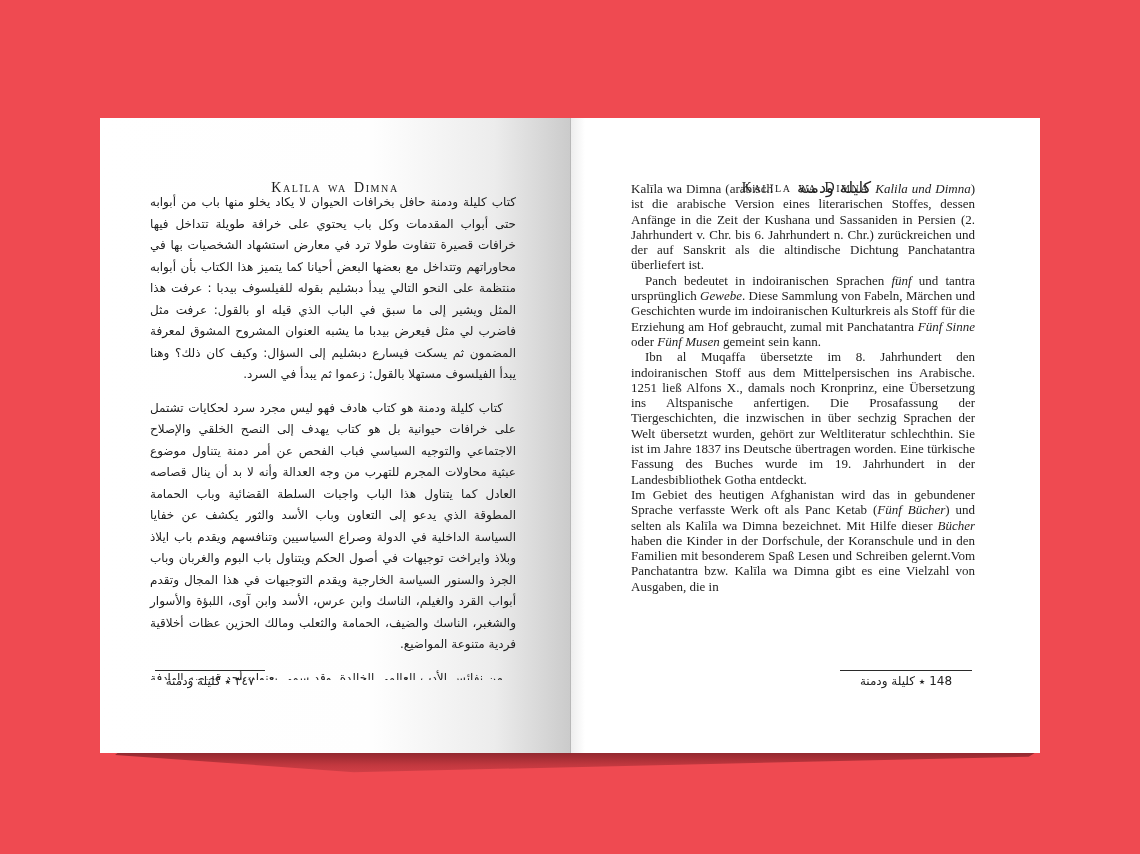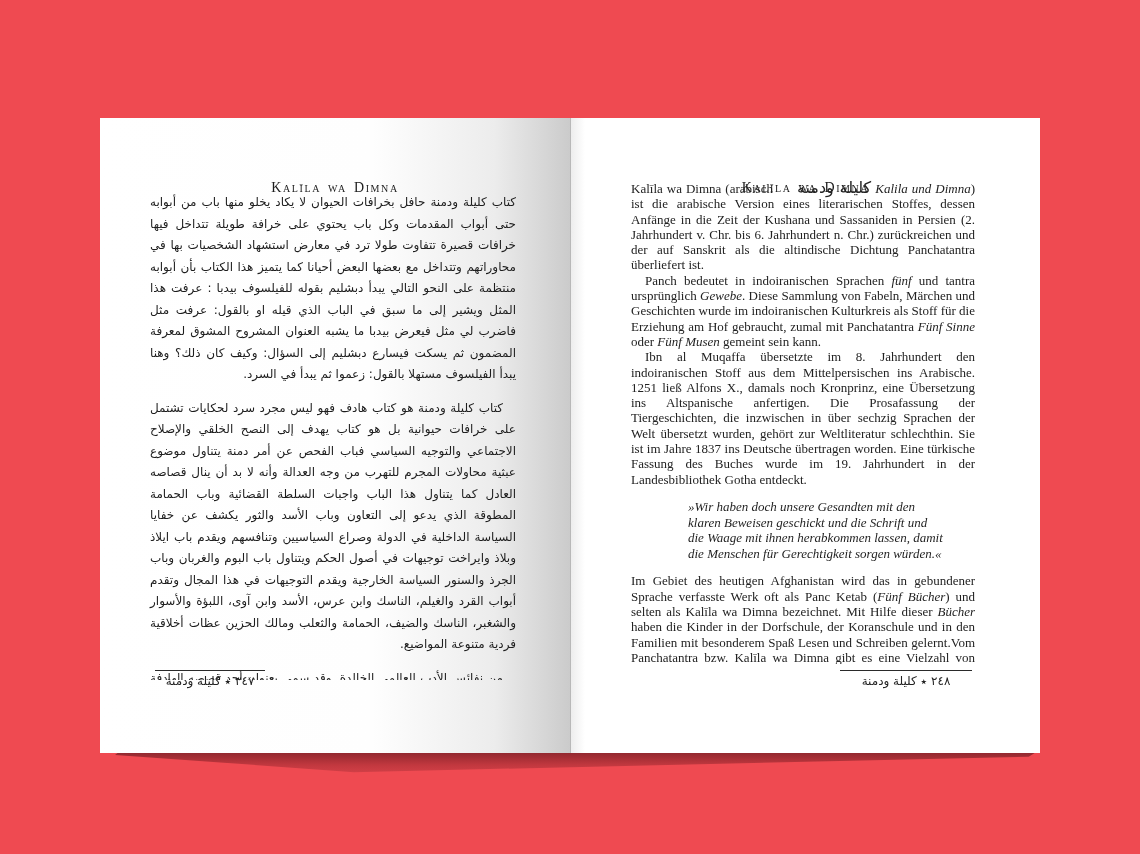--- a/index.html
+++ b/index.html
@@ -83,21 +83,20 @@
   </section>
 
   <section class="page page-right">
     <div class="page-header">Kalīla wa Dimna</div>
     <div class="german-body">
       <div>
           <p><span>Kalīla wa Dimna (arabisch </span><span class="inline-ar" dir="rtl">كليلة ودمنة</span><span> </span><span class="run-italic">Kalila und Dimna</span><span>) ist die arabische Version eines literarischen Stoffes, dessen Anfänge in die Zeit der Kushana und Sassaniden in Persien (2. Jahrhundert v. Chr. bis 6. Jahrhundert n. Chr.) zurückreichen und der auf Sanskrit als die altindische Dichtung Panchatantra überliefert ist.</span></p>
           <p class="indent"><span>Panch bedeutet in indoiranischen Sprachen </span><span class="run-italic">fünf</span><span> und tantra ursprünglich </span><span class="run-italic">Gewebe</span><span>. Diese Sammlung von Fabeln, Märchen und Geschichten wurde im indoiranischen Kulturkreis als Stoff für die Erziehung am Hof gebraucht, zumal mit Panchatantra </span><span class="run-italic">Fünf Sinne</span><span> oder </span><span class="run-italic">Fünf Musen</span><span> gemeint sein kann.</span></p>
           <p class="indent"><span>Ibn al Muqaffa übersetzte im 8. Jahrhundert den indoiranischen Stoff aus dem Mittelpersischen ins Arabische. 1251 ließ Alfons X., damals noch Kronprinz, eine Übersetzung ins Altspanische anfertigen. Die Prosafassung der Tiergeschichten, die inzwischen in über sechzig Sprachen der Welt übersetzt wurden, gehört zur Weltliteratur schlechthin. Sie ist im Jahre 1837 ins Deutsche übertragen worden. Eine türkische Fassung des Buches wurde im 19. Jahrhundert in der Landesbibliothek Gotha entdeckt.</span></p>
         </div>
-      <div class="german-quote">»Wir haben doch unsere Gesandten mit den klaren Beweisen geschickt und die Schrift und die Waage mit ihnen herabkommen lassen, damit die Menschen für Gerechtigkeit sorgen würden.«</div>
       <div>
           <p><span>Im Gebiet des heutigen Afghanistan wird das in gebundener Sprache verfasste Werk oft als Panc Ketab (</span><span class="run-italic">Fünf Bücher</span><span>) und selten als Kalīla wa Dimna bezeichnet. Mit Hilfe dieser </span><span class="run-italic">Bücher</span><span> haben die Kinder in der Dorfschule, der Koranschule und in den Familien mit besonderem Spaß Lesen und Schreiben gelernt.Vom Panchatantra bzw. Kalīla wa Dimna gibt es eine Vielzahl von Ausgaben, die in</span></p>
         </div>
     </div>
-    <div class="footer footer-right">٢٤٨ ٭ كليلة ودمنة</div>
+    <div class="footer footer-right">148 ٭ كليلة ودمنة</div>
   </section>
 
 </div>
 
 </body></html>

